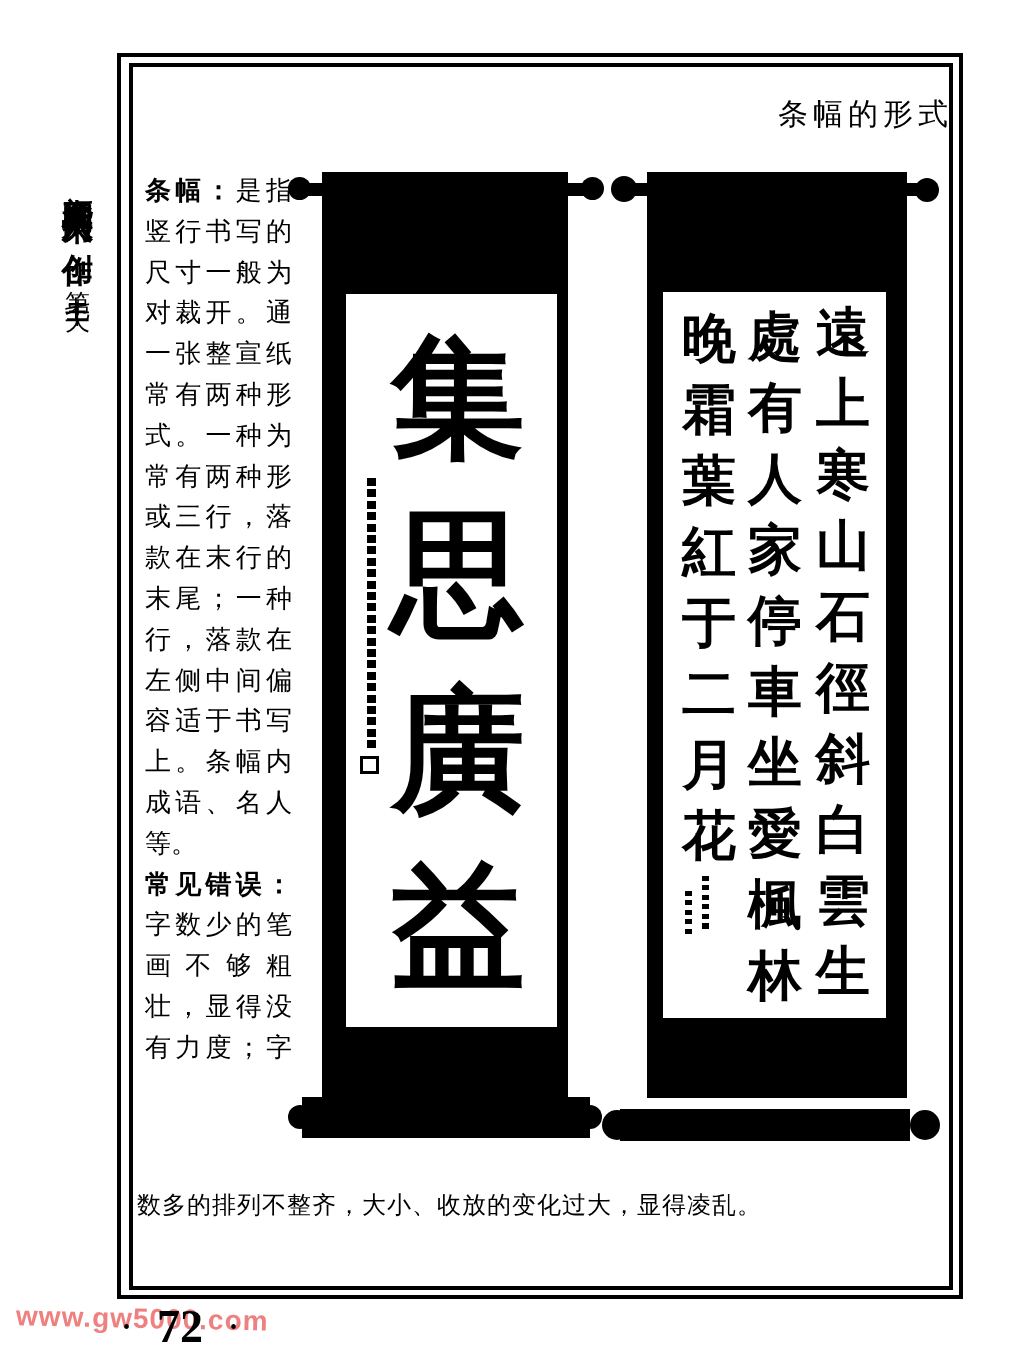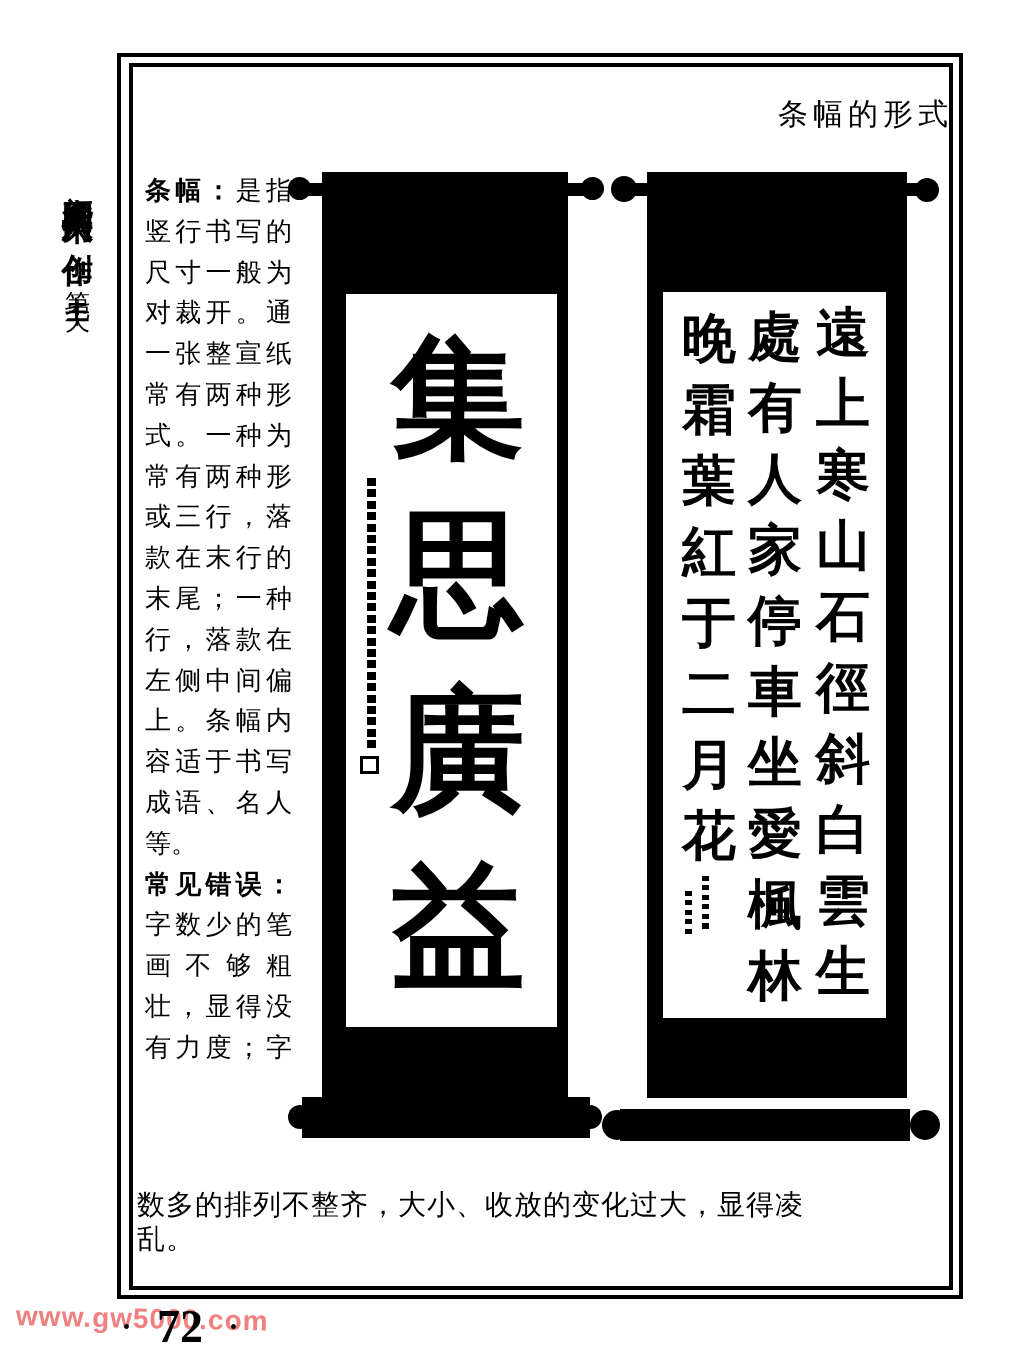--- a/index.html
+++ b/index.html
@@ -20,21 +20,21 @@
   .sidebar .lesson { font-size:25px; letter-spacing:5px; margin-top:38px; }
 
   
   .page-title { position:absolute; left:129px; top:94px; width:824px; text-align:right; font-size:30px; letter-spacing:5px; }
 
   
   .explain { position:absolute; left:145px; top:170px; width:147px; font-size:26px; }
   .explain .line { line-height:40.8px; text-align:justify; text-align-last:justify; height:40.8px; }
   .explain .line.noj { text-align-last:left; }
   .explain .b { font-weight:bold; font-family:"Liberation Sans", sans-serif; }
-  .bottom-line { position:absolute; left:137px; top:1188px; width:690px; font-size:28px; letter-spacing:1px; line-height:34px; }
+  .bottom-line { position:absolute; left:137px; top:1188px; width:690px; font-size:24px; letter-spacing:1px; line-height:34px; }
 
   
   .bar  { position:absolute; background:#000; }
   .ball { position:absolute; background:#000; border-radius:50%; }
   .body-black { position:absolute; background:#000; }
   .paper { position:absolute; background:#fff; }
 
   
   .ls-rod-top    { left:295px; top:183px; width:302px; height:13px; }
   .ls-ball-tl    { left:288px; top:177px; width:23px; height:23px; }
@@ -99,22 +99,22 @@
     <div class="line"><span class="b"></span><span>对裁开。通</span></div>
     <div class="line"><span class="b"></span><span>一张整宣纸</span></div>
     <div class="line"><span class="b"></span><span>常有两种形</span></div>
     <div class="line"><span class="b"></span><span>式。一种为</span></div>
     <div class="line"><span class="b"></span><span>常有两种形</span></div>
     <div class="line"><span class="b"></span><span>或三行，落</span></div>
     <div class="line"><span class="b"></span><span>款在末行的</span></div>
     <div class="line"><span class="b"></span><span>末尾；一种</span></div>
     <div class="line"><span class="b"></span><span>行，落款在</span></div>
     <div class="line"><span class="b"></span><span>左侧中间偏</span></div>
+    <div class="line"><span class="b"></span><span>容适于书写</span></div>
     <div class="line"><span class="b"></span><span>上。条幅内</span></div>
-    <div class="line"><span class="b"></span><span>容适于书写</span></div>
     <div class="line"><span class="b"></span><span>成语、名人</span></div>
     <div class="line noj"><span class="b"></span><span>等。</span></div>
     <div class="line"><span class="b">常见错误：</span><span></span></div>
     <div class="line"><span class="b"></span><span>字数少的笔</span></div>
     <div class="line"><span class="b"></span><span>画不够粗</span></div>
     <div class="line"><span class="b"></span><span>壮，显得没</span></div>
     <div class="line"><span class="b"></span><span>有力度；字</span></div>
   </div>
 
 <div class="bottom-line">数多的排列不整齐，大小、收放的变化过大，显得凌乱。</div>

